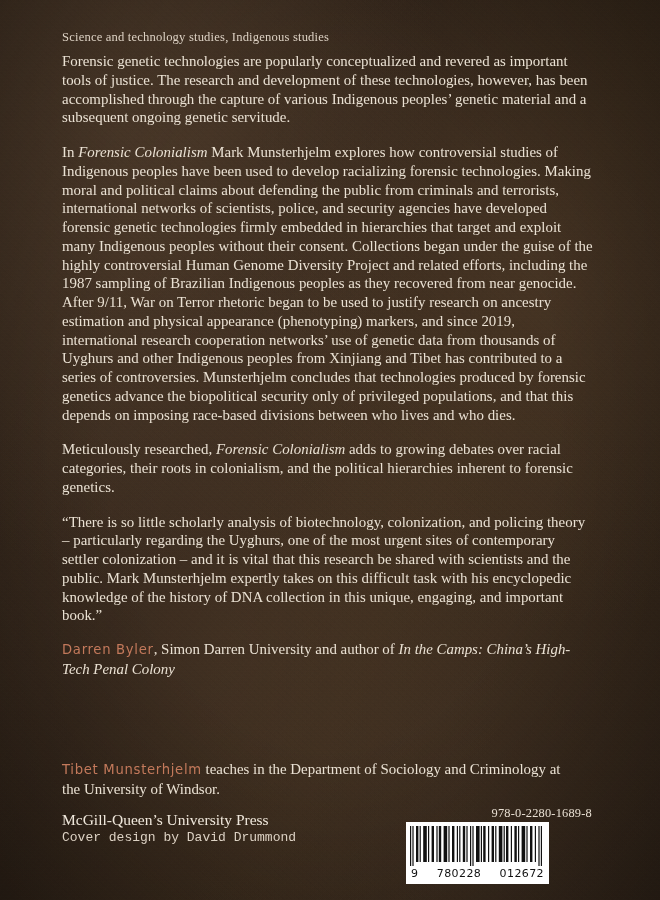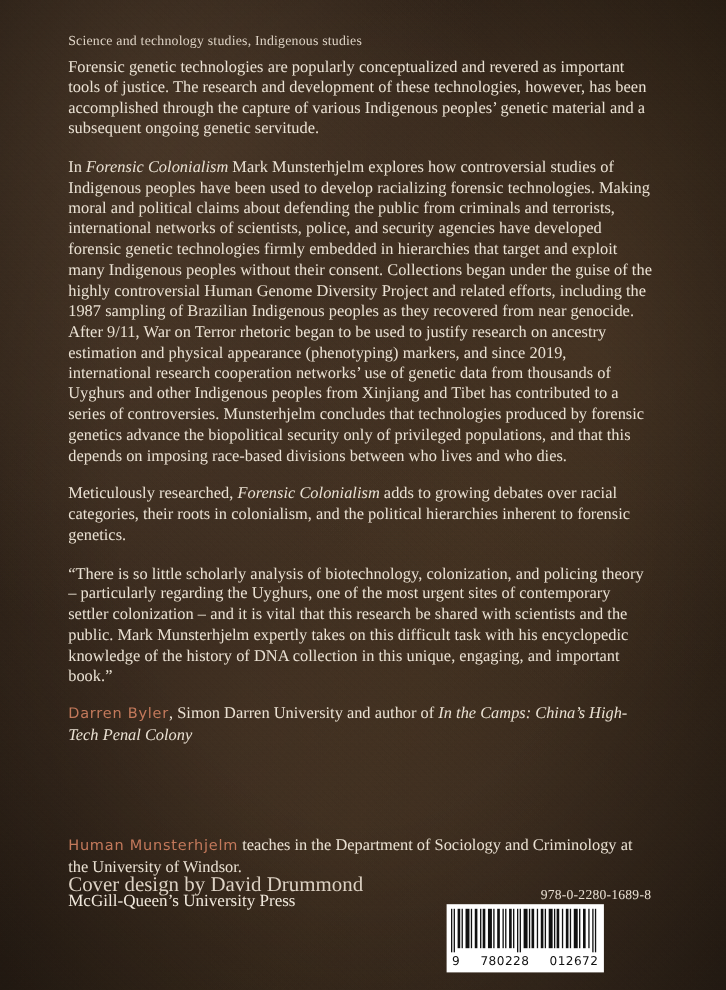--- a/index.html
+++ b/index.html
@@ -104,23 +104,24 @@
     top: 760px;
     font-size: 14.9px;
     line-height: 18.8px;
     color: #eae1d3;
     margin: 0;
   }
 
   .credit {
     position: absolute;
     left: 62px;
-    top: 794px;
-    font-size: 19px;
+    top: 830px;
+    font-size: 13px;
     color: #ddd2c4;
+    font-family: Liberation Mono, monospace;
   }
 
   .publisher {
     position: absolute;
     left: 62px;
     top: 810px;
     font-size: 15.5px;
     line-height: 20px;
     color: #f0e8dc;
   }
@@ -183,21 +184,21 @@
     <p class="para"><span>In </span><em>Forensic Colonialism</em><span> Mark Munsterhjelm explores how controversial studies of Indigenous peoples have been used to develop racializing forensic technologies. Making moral and political claims about defending the public from criminals and terrorists, international networks of scientists, police, and security agencies have developed forensic genetic technologies firmly embedded in hierarchies that target and exploit many Indigenous peoples without their consent. Collections began under the guise of the highly controversial Human Genome Diversity Project and related efforts, including the 1987 sampling of Brazilian Indigenous peoples as they recovered from near genocide. After 9/11, War on Terror rhetoric began to be used to justify research on ancestry estimation and physical appearance (phenotyping) markers, and since 2019, international research cooperation networks’ use of genetic data from thousands of Uyghurs and other Indigenous peoples from Xinjiang and Tibet has contributed to a series of controversies. Munsterhjelm concludes that technologies produced by forensic genetics advance the biopolitical security only of privileged populations, and that this depends on imposing race-based divisions between who lives and who dies.</span></p>
 
     <p class="para"><span>Meticulously researched, </span><em>Forensic Colonialism</em><span> adds to growing debates over racial categories, their roots in colonialism, and the political hierarchies inherent to forensic genetics.</span></p>
 
     <p class="para tight blurb">“There is so little scholarly analysis of biotechnology, colonization, and policing theory – particularly regarding the Uyghurs, one of the most urgent sites of contemporary settler colonization – and it is vital that this research be shared with scientists and the public. Mark Munsterhjelm expertly takes on this difficult task with his encyclopedic knowledge of the history of DNA collection in this unique, engaging, and important book.”</p>
 
     <p class="attrib"><span class="name-accent">Darren Byler</span><span>, Simon Darren University and author of </span><em>In the Camps: China’s High-Tech Penal Colony</em></p>
 
   </div>
 
-  <p class="bio"><span class="name-accent">Human Munsterhjelm</span><span> teaches in the Department of Sociology and Criminology at the University of Windsor.</span></p>
+  <p class="bio"><span class="name-accent">Tibet Munsterhjelm</span><span> teaches in the Department of Sociology and Criminology at the University of Windsor.</span></p>
 
   <div class="credit">Cover design by David Drummond</div>
 
   <div class="publisher">
     <span>McGill-Queen’s University Press</span>
   </div>
 
   <div class="isbn-text">978-0-2280-1689-8</div>
 
   <div class="barcode-box">

